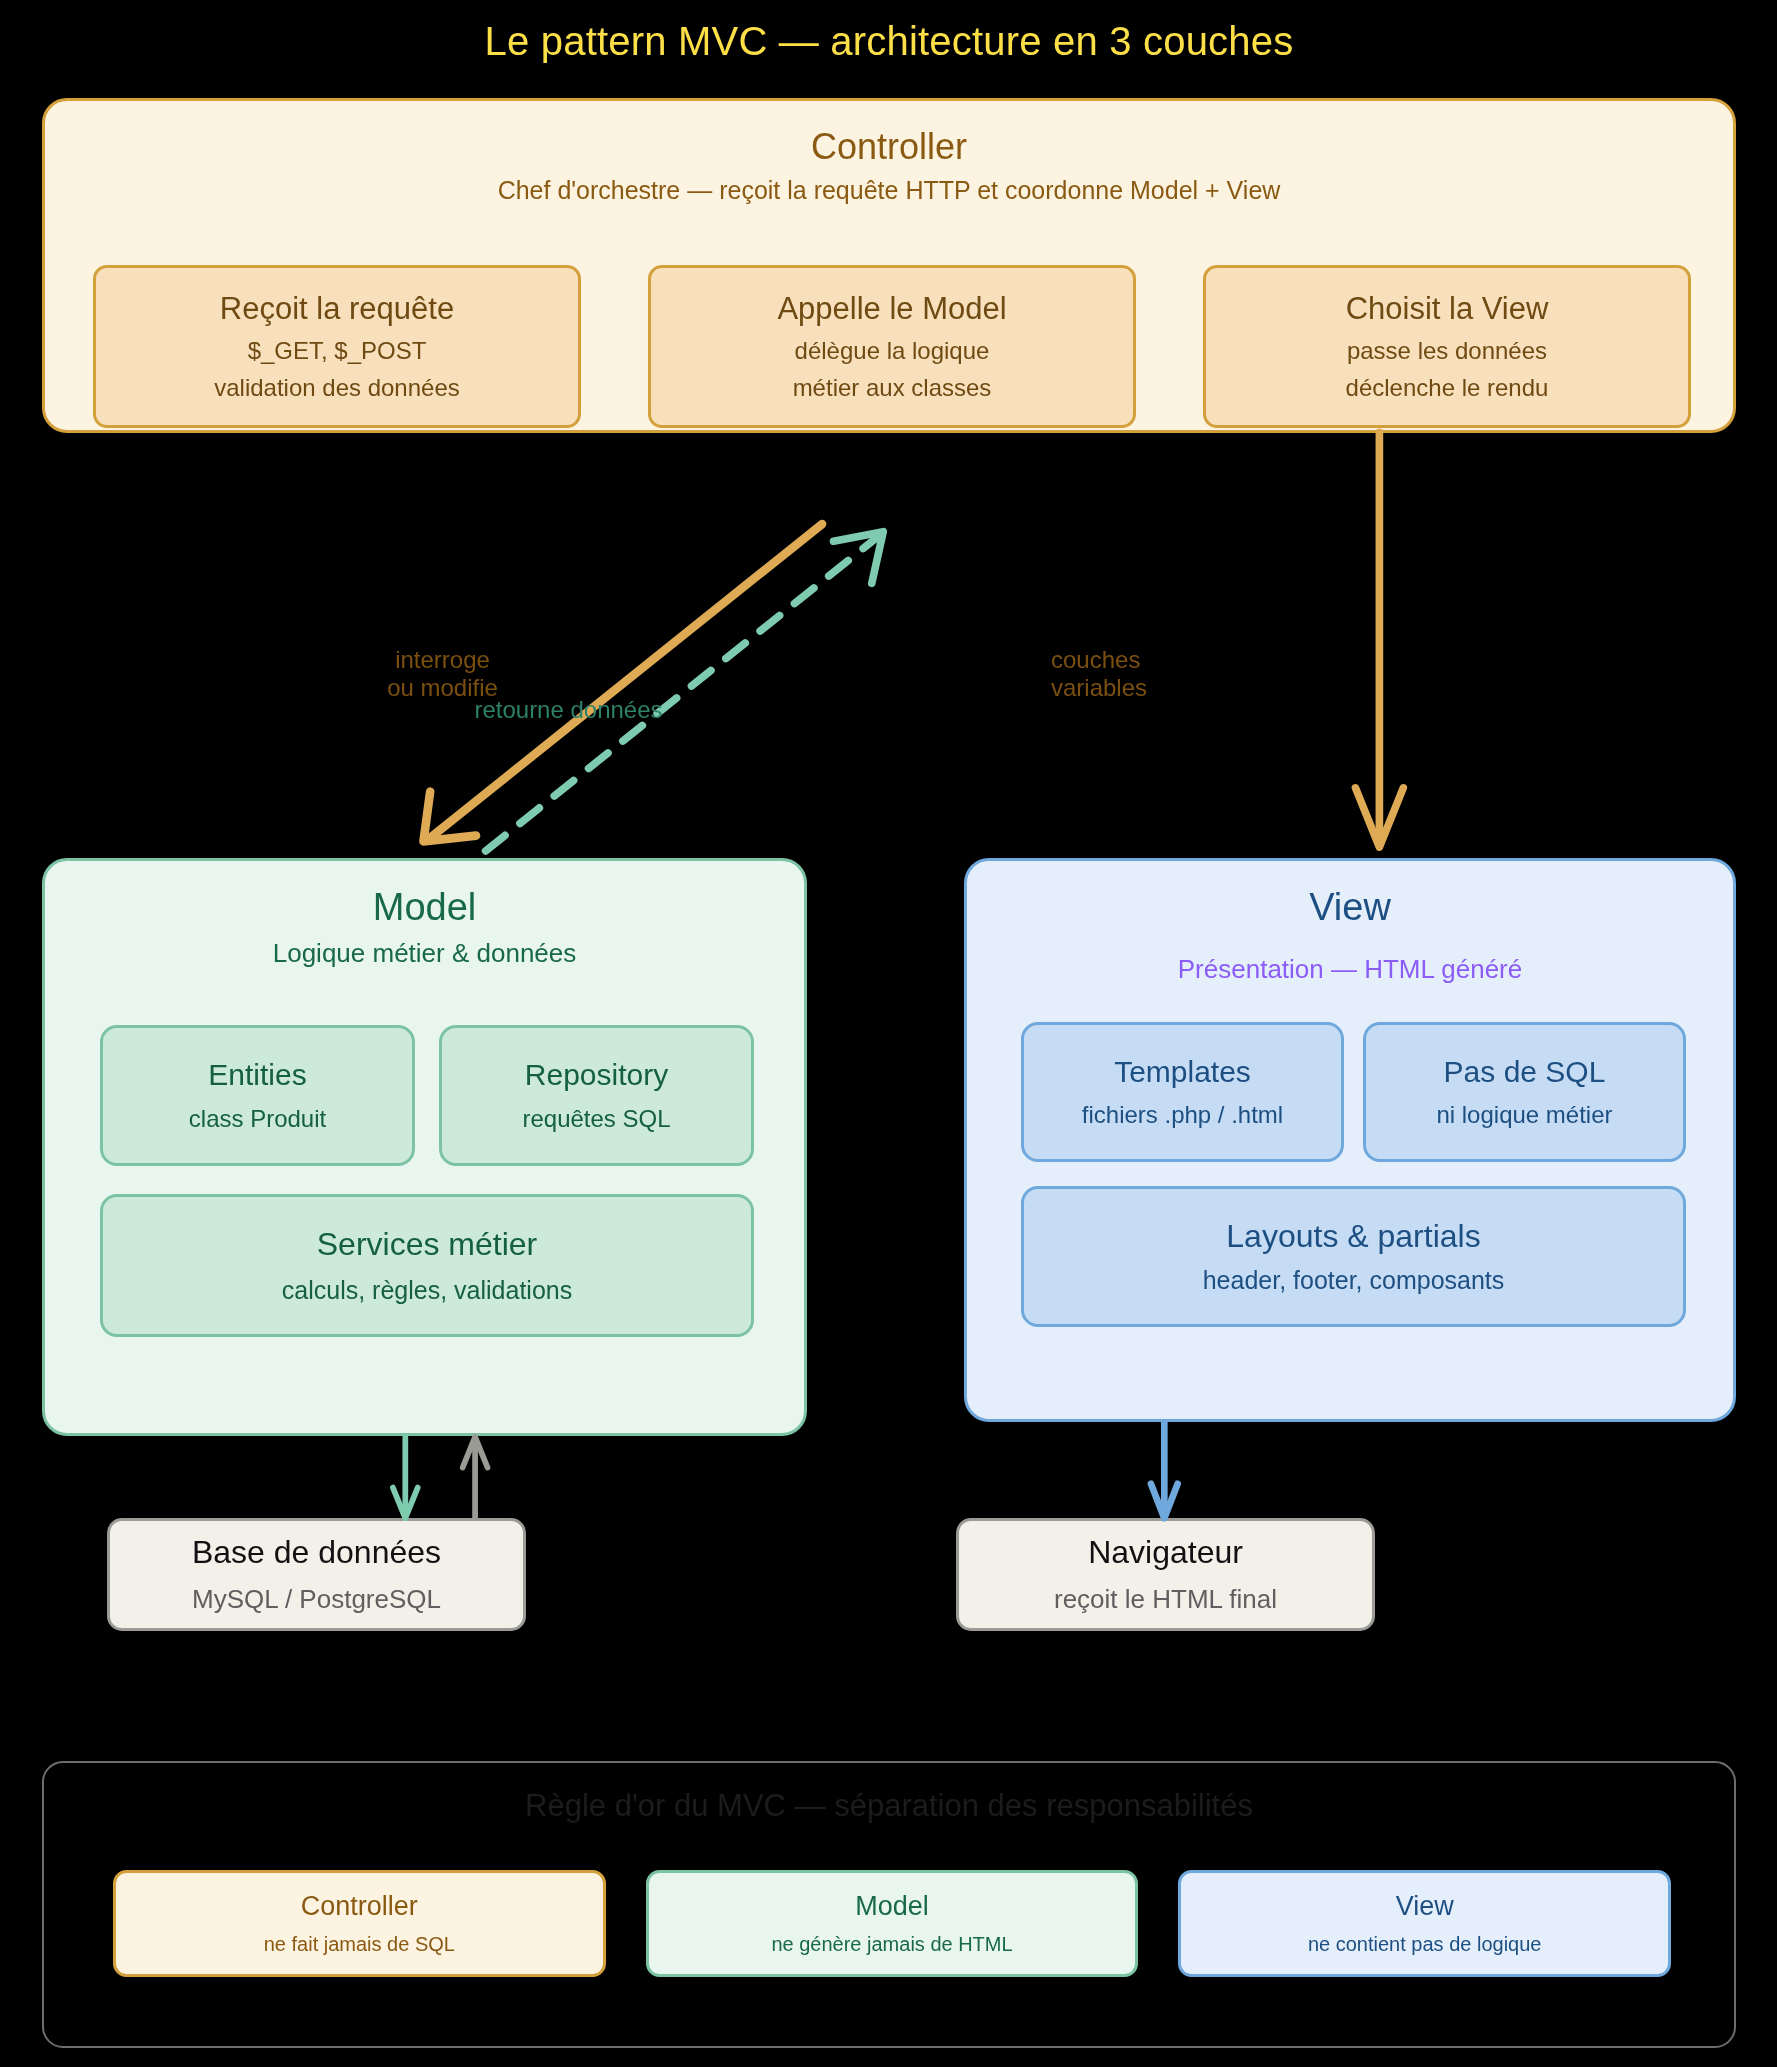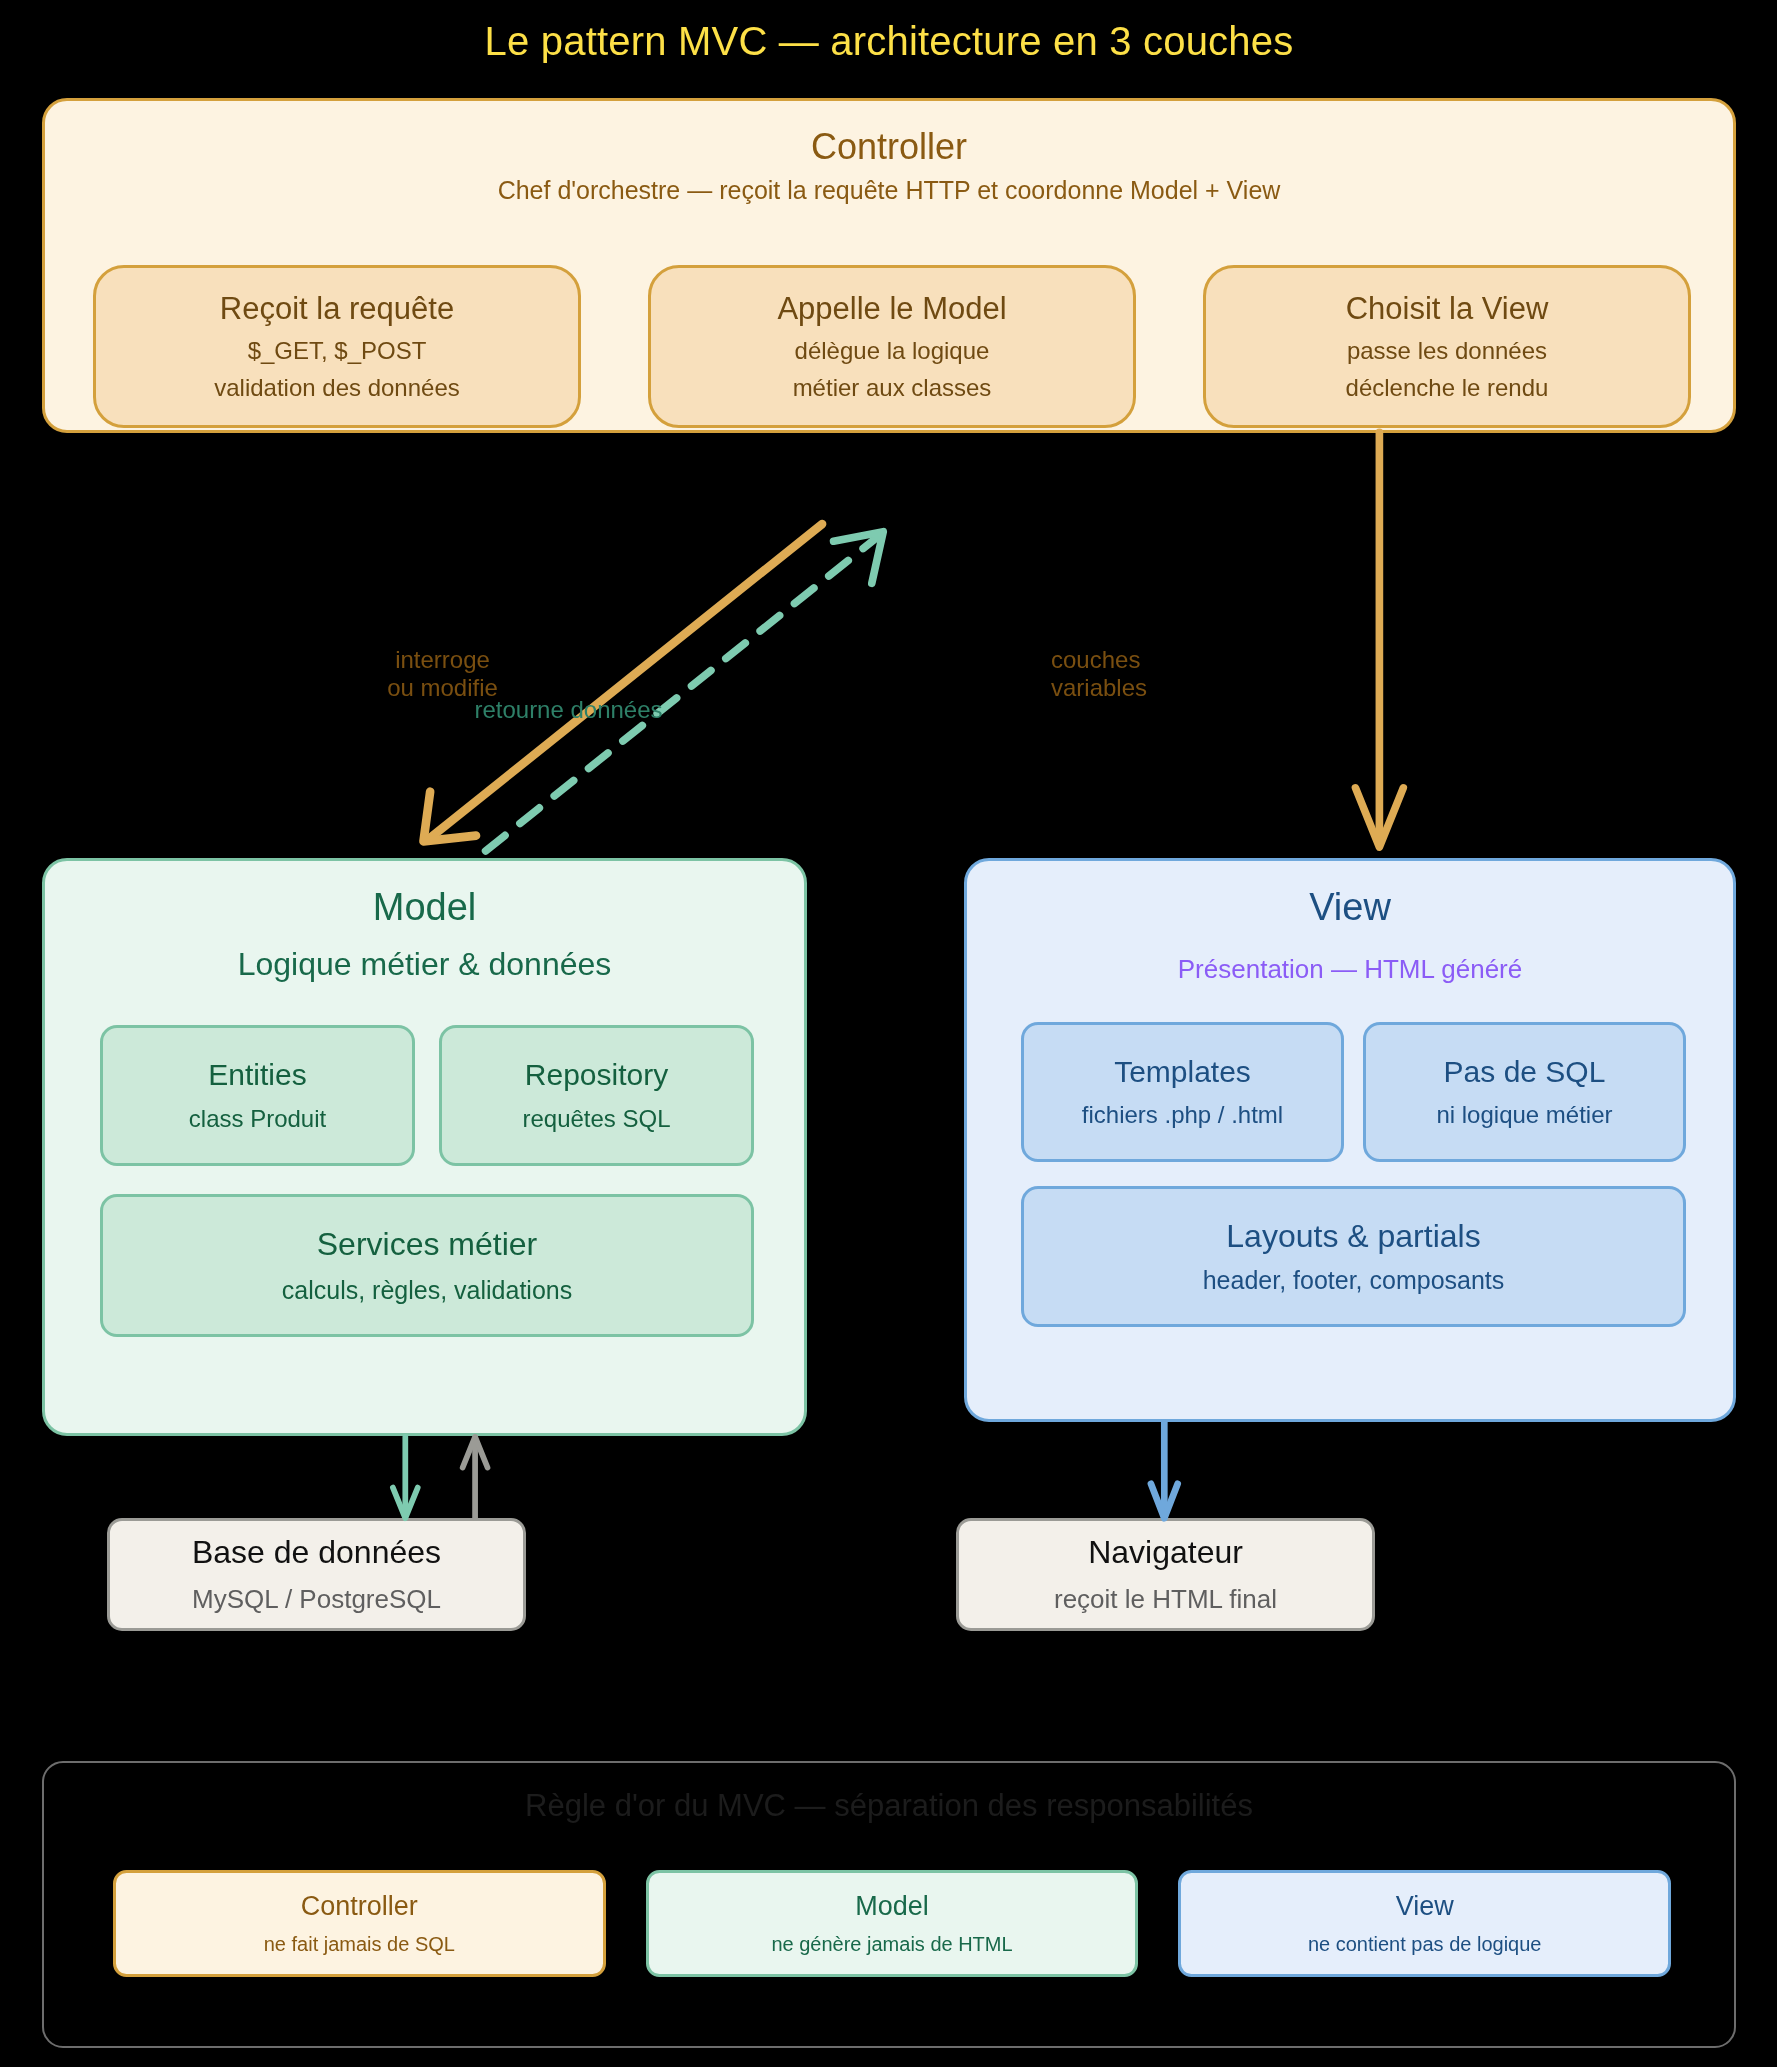--- a/index.html
+++ b/index.html
@@ -70,42 +70,42 @@
     top: 164px;
     width: 1598px;
     display: flex;
     justify-content: space-between;
   }
   .ctrl-card {
     width: 488px;
     height: 163px;
     background: #f8e0bc;
     border: 3.8px solid #d4a03c;
-    border-radius: 31px;
+    border-radius: 14px;
     box-sizing: border-box;
     display: flex;
     flex-direction: column;
     align-items: center;
     justify-content: center;
     gap: 9.6px;
   }
   .ctrl-card .c-head { font-size: 31px; color: #6f4a12; }
   .ctrl-card .c-line { font-size: 24px; color: #6f4a12; }
 
   
   #model-panel {
     left: 42px;
     top: 858px;
     width: 765px;
     height: 578px;
     background: #e9f6ef;
     border: 3.8px solid #7cc3a4;
   }
   #model-panel .panel-title { color: #18694a; margin-top: 27px; font-size: 38px; }
-  #model-panel .panel-sub  { color: #18694a; margin-top: 19px; font-size: 32px; }
+  #model-panel .panel-sub  { color: #18694a; margin-top: 11px; font-size: 26px; }
 
   .model-row {
     position: absolute;
     left: 55px;
     top: 164px;
     width: 654px;
     display: flex;
     justify-content: space-between;
   }
   .m-card {

